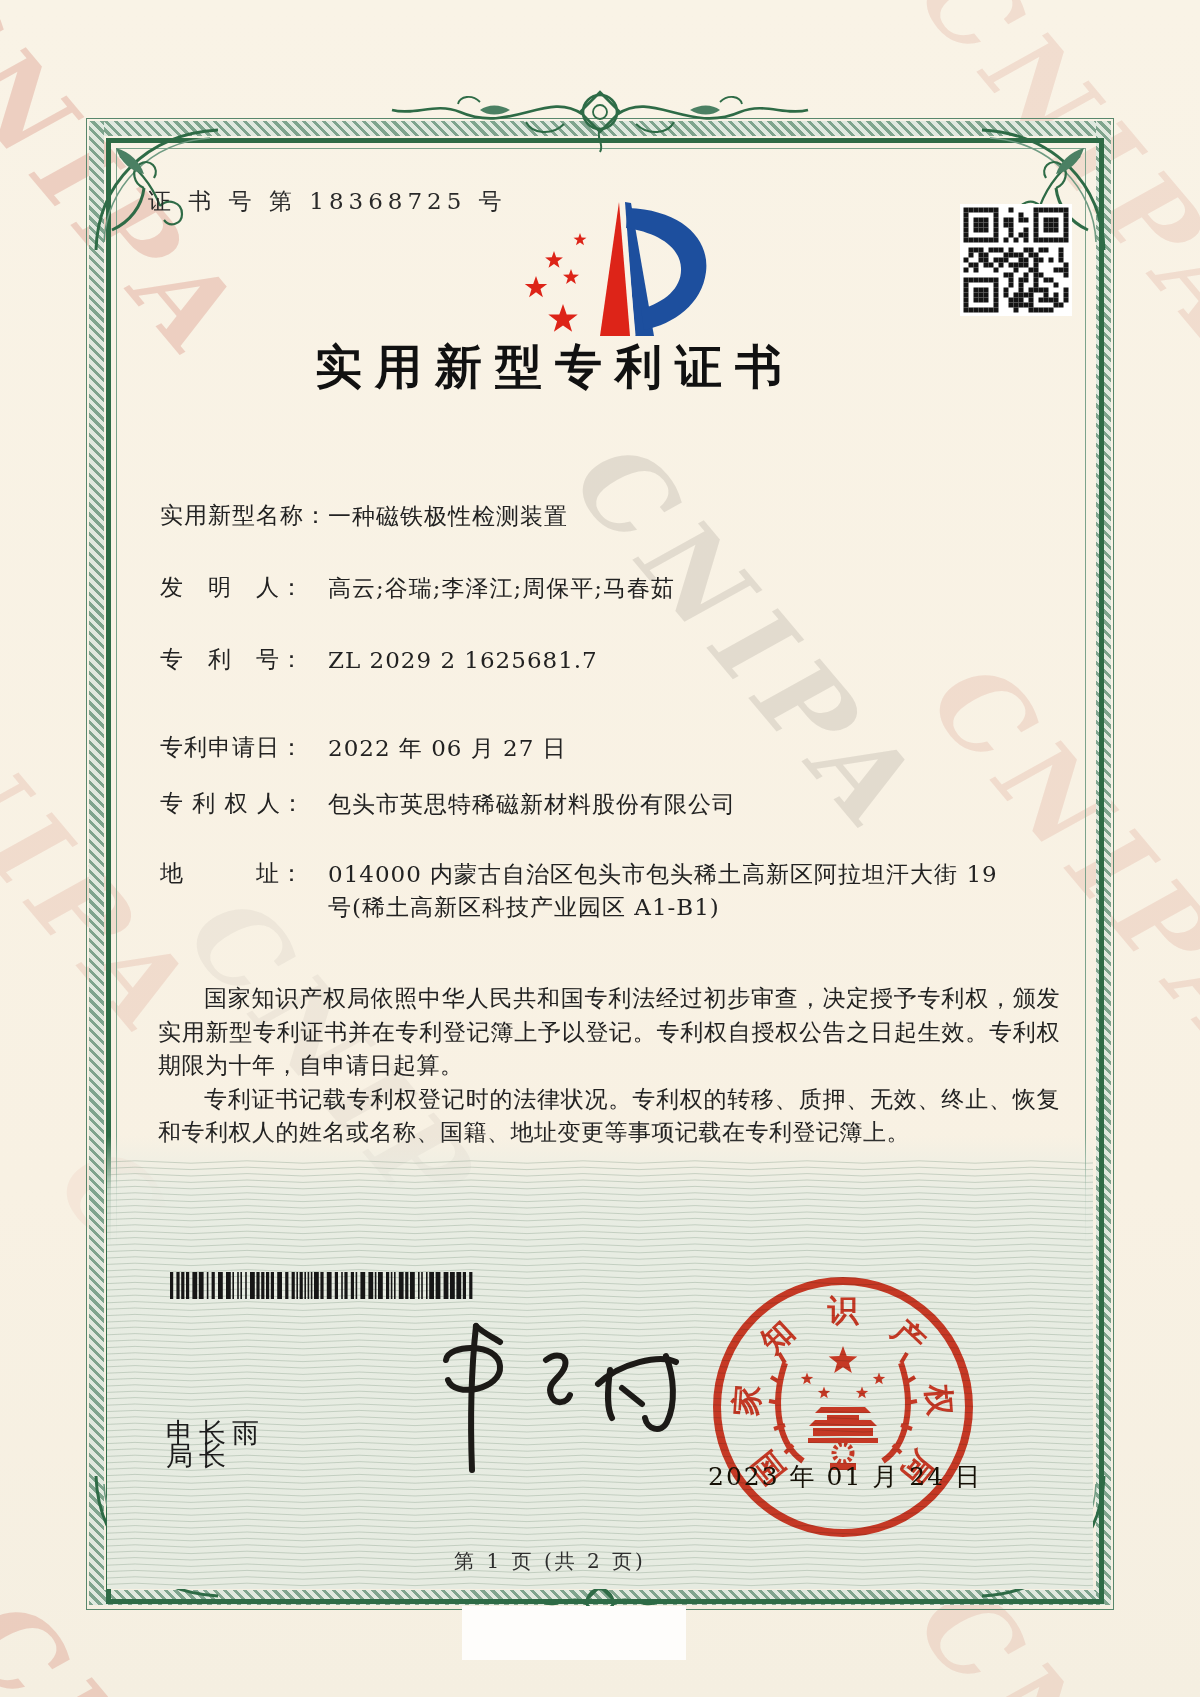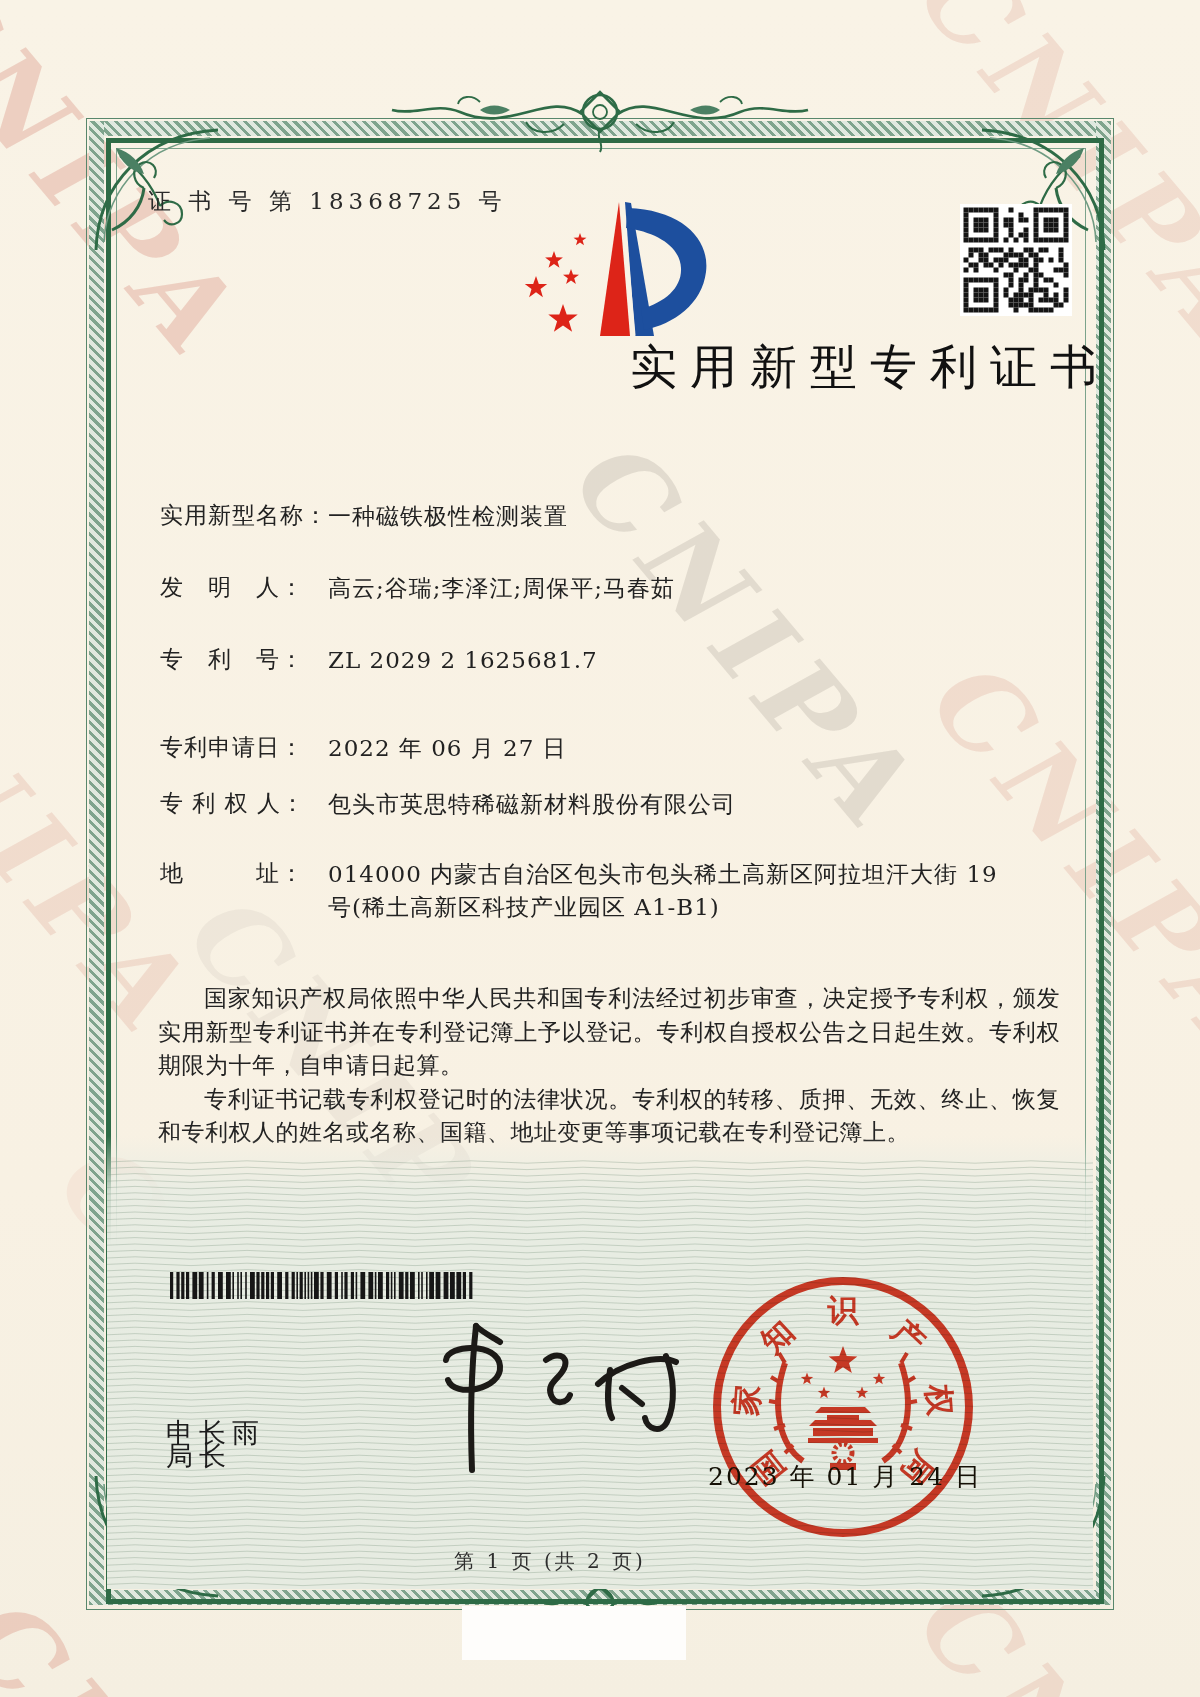--- a/index.html
+++ b/index.html
@@ -19,21 +19,21 @@
   .strip.v{width:15px;top:121px;height:1484px;background:repeating-linear-gradient(45deg,rgba(47,107,74,.55) 0 3px,rgba(227,235,226,0) 3px 7px),#e0e9df;}
   .frame-inner{position:absolute;left:106px;top:138px;width:988px;height:1456px;border:5px solid #2e6b46;}
   .frame-line{position:absolute;left:116px;top:148px;width:968px;height:1436px;border:1px solid #7ba38b;}
   .corner{position:absolute;width:132px;height:132px;}
   .ornament-top{position:absolute;left:390px;top:72px;width:420px;height:82px;}
   .ornament-bottom{position:absolute;left:540px;top:1576px;width:120px;height:58px;}
   
   .cert-no{position:absolute;left:148px;top:186px;font-size:23px;letter-spacing:5px;color:#2a2a2a;}
   .logo{position:absolute;left:478px;top:188px;width:230px;height:150px;}
   .qr{position:absolute;left:960px;top:204px;width:112px;height:112px;background:#ffffff;padding:0;}
-  .title{position:absolute;left:0;top:336px;width:1110px;text-align:right;font-size:47px;font-weight:normal;
+  .title{position:absolute;left:0;top:336px;width:1110px;text-align:center;font-size:47px;font-weight:bold;
          letter-spacing:13px;color:#111;}
   
   .row{position:absolute;left:160px;font-size:23px;color:#222;}
   .row .lab{display:inline-block;width:168px;vertical-align:top;letter-spacing:1px;}
   .row .val{display:inline-block;width:700px;vertical-align:top;line-height:33px;letter-spacing:1px;}
   .grant-right{position:absolute;left:617px;top:0;white-space:nowrap;}
   
   .paras{position:absolute;left:158px;top:982px;width:902px;font-size:23px;line-height:33.5px;color:#222;
          text-align:justify;letter-spacing:0.5px;}
   .paras p{margin:0;text-indent:2em;}

